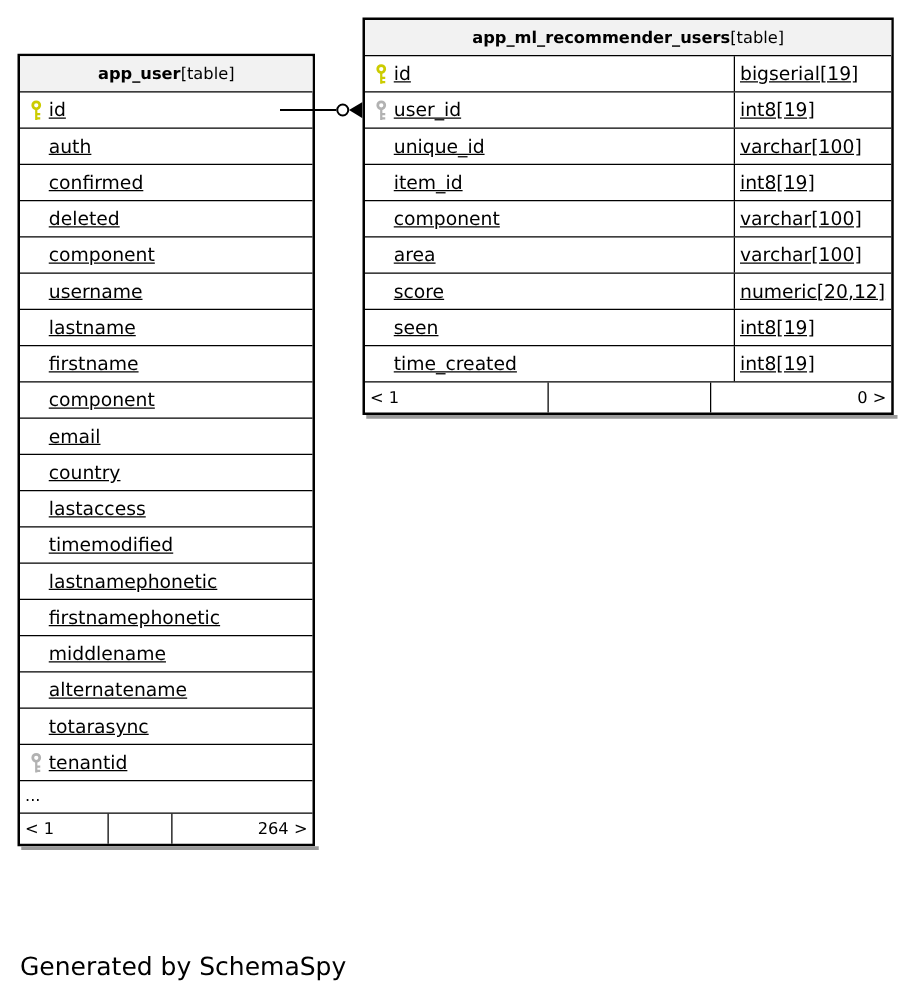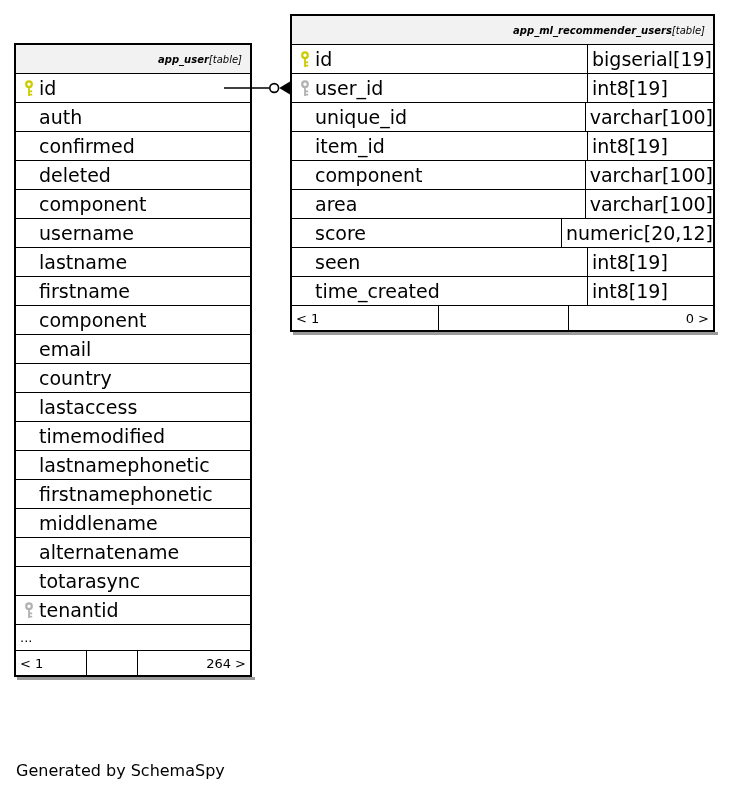--- a/index.html
+++ b/index.html
@@ -26,38 +26,38 @@
     right: -5px;
     bottom: -5px;
     height: 3px;
     background: #9a9a9a;
   }
   .table-left  { left: 14px;  top: 43px; width: 238px; }
   .table-right { left: 290px; top: 14px; width: 425px; }
 
   .t-header {
     display: flex;
-    justify-content: flex-end;
+    justify-content: center;
     align-items: center;
     height: 28px;
     background: #f2f2f2;
     border-bottom: 1px solid #000000;
     padding: 0 8px;
-    font-size: 10px;
-    font-style: italic;
+    font-size: 13px;
   }
   .t-name { font-weight: bold; white-space: nowrap; }
   .t-badge { white-space: nowrap; }
 
   .t-row {
     display: flex;
     height: 28px;
     border-bottom: 1px solid #000000;
-    font-size: 19px;
+    font-size: 15px;
     align-items: stretch;
+    text-decoration: underline;
   }
   .cell-name {
     flex: 1 1 auto;
     display: flex;
     align-items: center;
     padding-left: 8px;
     white-space: nowrap;
     overflow: hidden;
   }
   .key-slot {
@@ -108,21 +108,21 @@
     position: absolute;
     left: 224px;
     top: 77px;
     width: 66px;
     height: 22px;
   }
   .caption {
     position: absolute;
     left: 16px;
     top: 761px;
-    font-size: 16px;
+    font-size: 20px;
     white-space: nowrap;
   }
 </style>
 </head>
 <body>
 
 <div class="canvas">
 
   <div class="db-table table-left">
     <div class="t-header">

